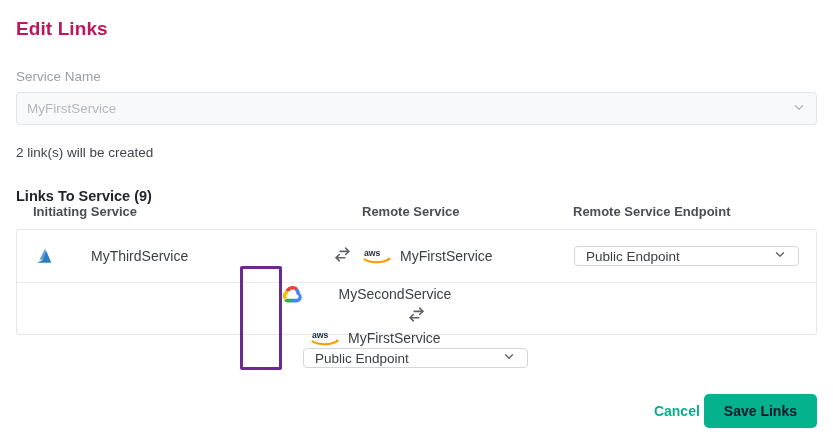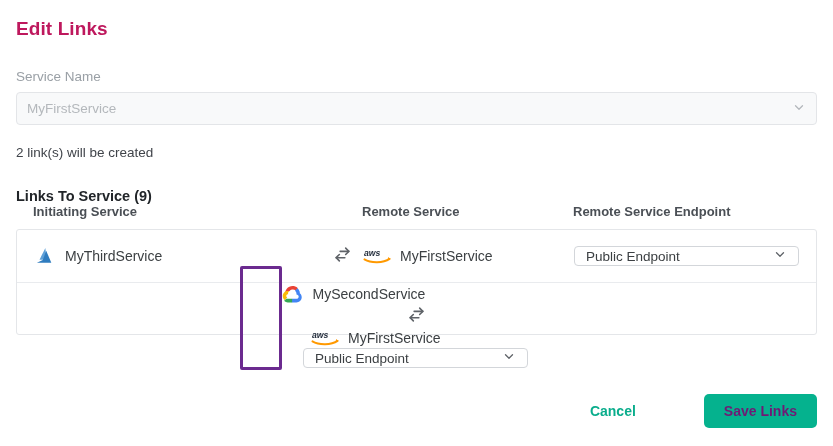--- a/index.html
+++ b/index.html
@@ -103,21 +103,21 @@
     align-items: center;
     height: 52px;
   }
   .tbl-row + .tbl-row { border-top: 1px solid #e9ebee; flex-direction: column; }
 
   .cell {
     display: flex;
     align-items: center;
     height: 100%;
   }
-  .cell-init   { width: 304px; padding-left: 17px; }
+  .cell-init   { width: 304px; padding-left: 17px; gap: 26px; }
   .cell-swap   { width: 42px; justify-content: center; }
   .cell-remote { width: 211px; }
   .cell-endp   { width: 227px; }
 
   .svc-name {
     font-size: 14px;
     color: #3c4043;
     margin-left: 9px;
     white-space: nowrap;
   }
@@ -132,21 +132,20 @@
     width: 22px;
     height: 22px;
     display: block;
     flex: 0 0 22px;
   }
   .aws-icon {
     width: 29px;
     height: 20px;
     display: block;
     flex: 0 0 29px;
-    font-style: italic;
   }
 
   .swap-icon { display:block; }
 
   
   .swap-highlight {
     position: absolute;
     left: 240px;
     top: 266px;
     width: 42px;
@@ -178,44 +177,42 @@
     display: block;
   }
 
   
   .footer {
     position: absolute;
     right: 16px;
     bottom: 18px;
     display: flex;
     align-items: center;
-    gap: 20px;
   }
   .btn-cancel {
     background: none;
     border: none;
     font-family: inherit;
     font-size: 14px;
     font-weight: bold;
     color: #0aad8c;
     cursor: pointer;
     padding: 6px 4px;
   }
   .btn-save {
     background: #05b28e;
     border: none;
     border-radius: 5px;
     font-family: inherit;
     font-size: 14px;
     font-weight: bold;
-    color: #701a75;
+    color: #0f172a;
     cursor: pointer;
     padding: 10px 20px;
     line-height: 1;
-    margin-left: 44px;
   }
 </style>
 </head>
 <body>
 
 <div class="page">
 
   <h1 class="page-title">Edit Links</h1>
 
   <div class="field-block">

